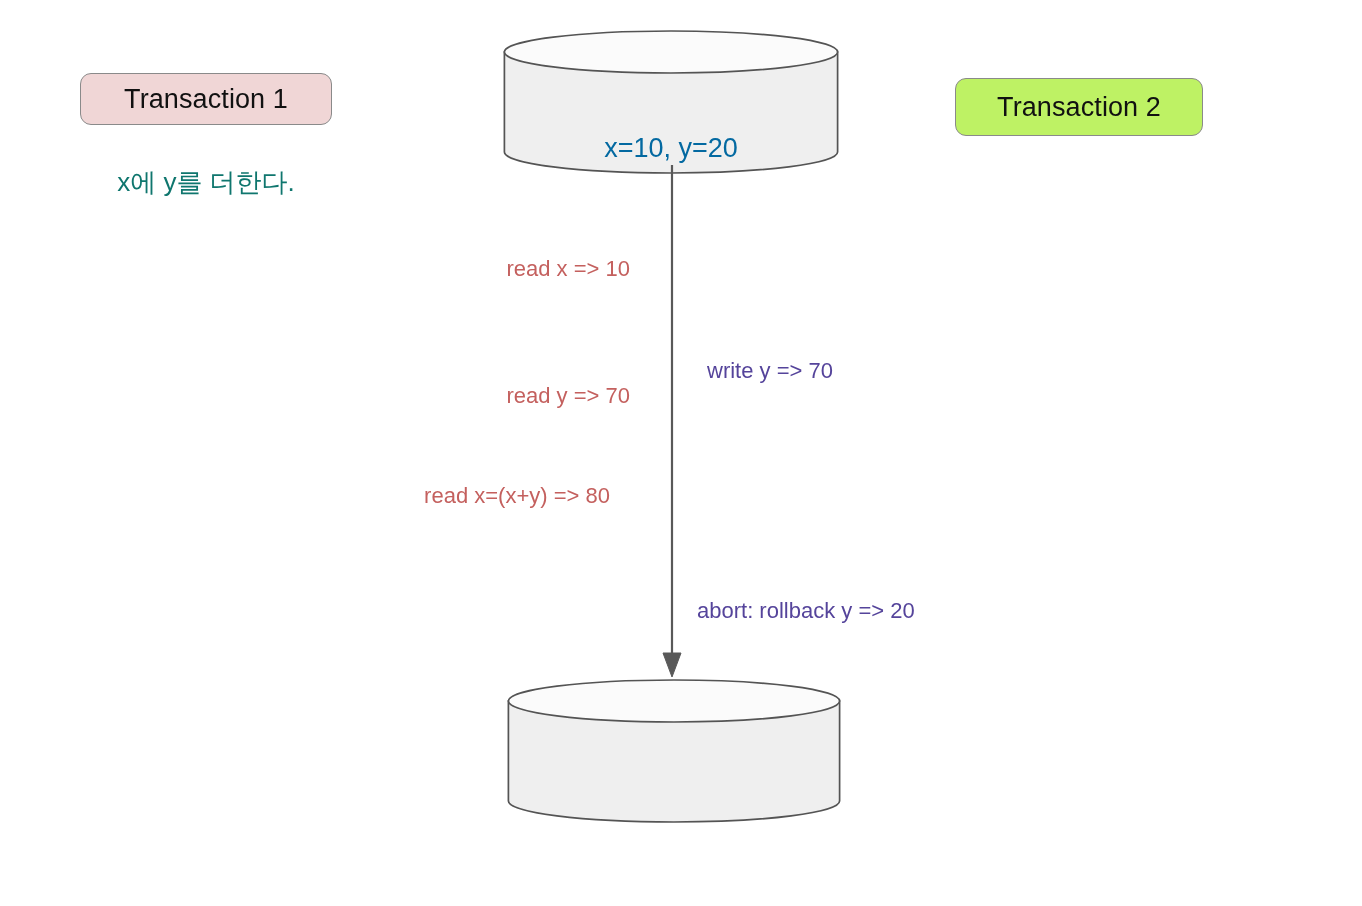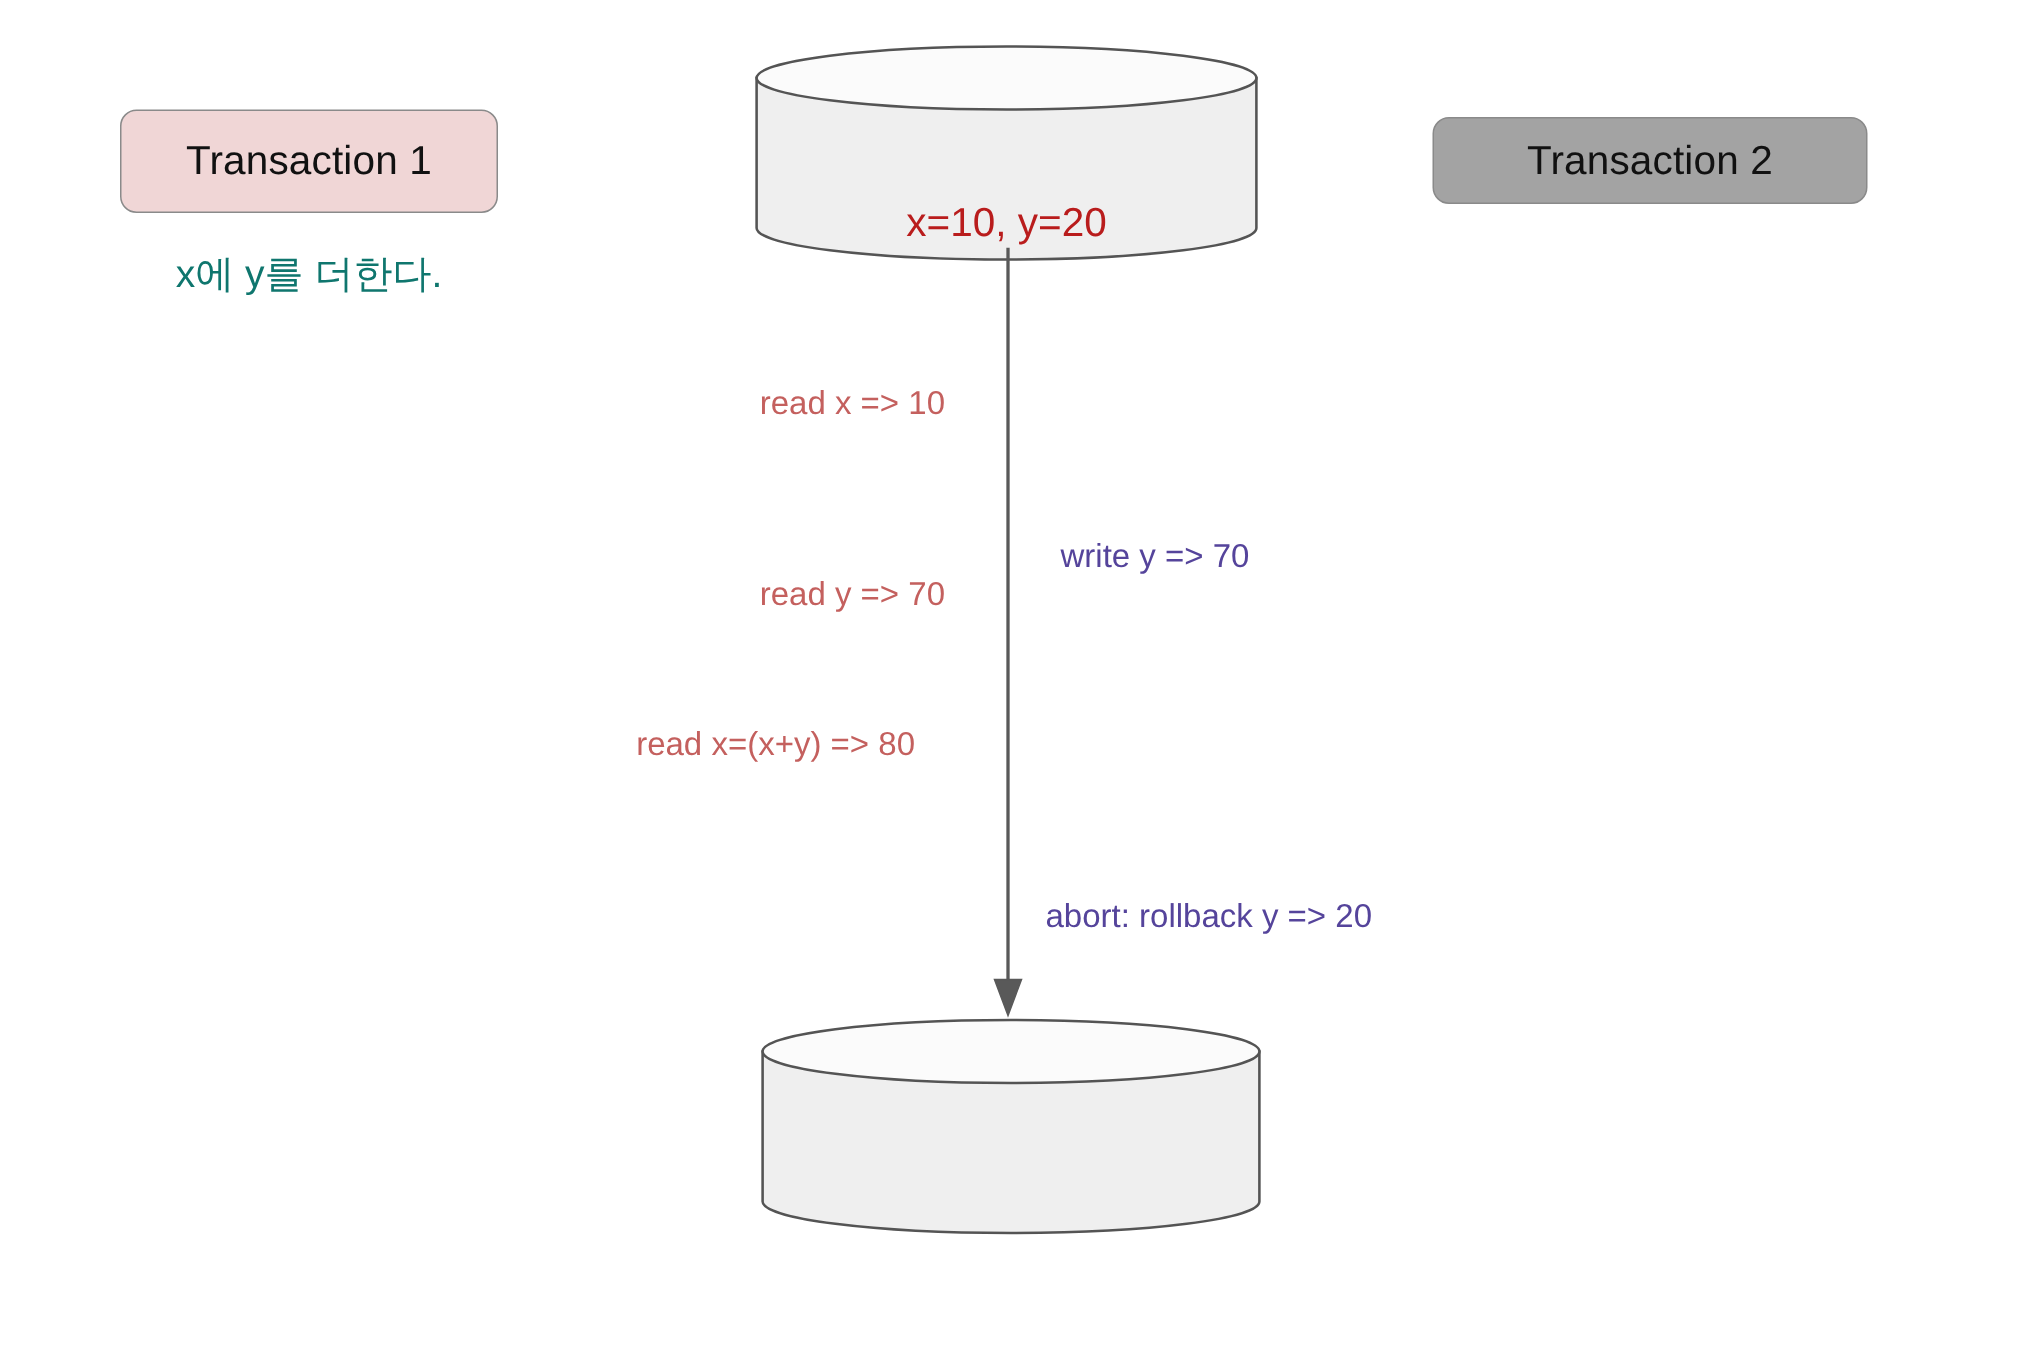--- a/index.html
+++ b/index.html
@@ -29,29 +29,29 @@
     align-items: center;
     justify-content: center;
     color: #111111;
     font-size: 27px;
     letter-spacing: 0.1px;
   }
   #txn1-box {
     left: 80px;
     top: 73px;
     width: 252px;
-    height: 69px;
+    height: 52px;
     background: #f0d6d6;
   }
   #txn2-box {
     left: 955px;
     top: 78px;
-    width: 290px;
+    width: 248px;
     height: 58px;
-    background: #a3a3a3;
+    background: #bef264;
   }
 
   
   .desc {
     position: absolute;
     color: #0f766e;
     font-size: 26px;
     white-space: nowrap;
     text-align: center;
   }
@@ -72,21 +72,21 @@
   }
   .cylinder svg {
     display: block;
     overflow: visible;
   }
   .cyl-label {
     position: absolute;
     left: 0;
     width: 100%;
     text-align: center;
-    color: #b91c1c;
+    color: #0369a1;
     font-size: 27px;
     white-space: nowrap;
   }
   #cyl-top {
     left: 503px;
     top: 30px;
     width: 336px;
     height: 144px;
   }
   #cyl-top .cyl-label { top: 103px; }

